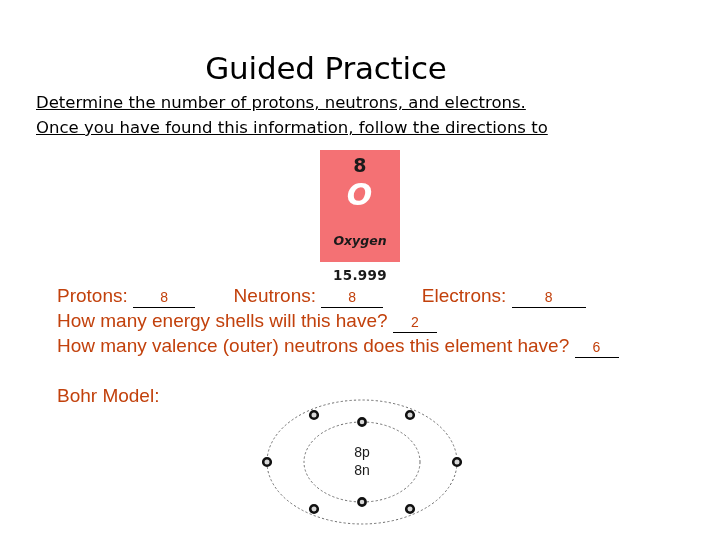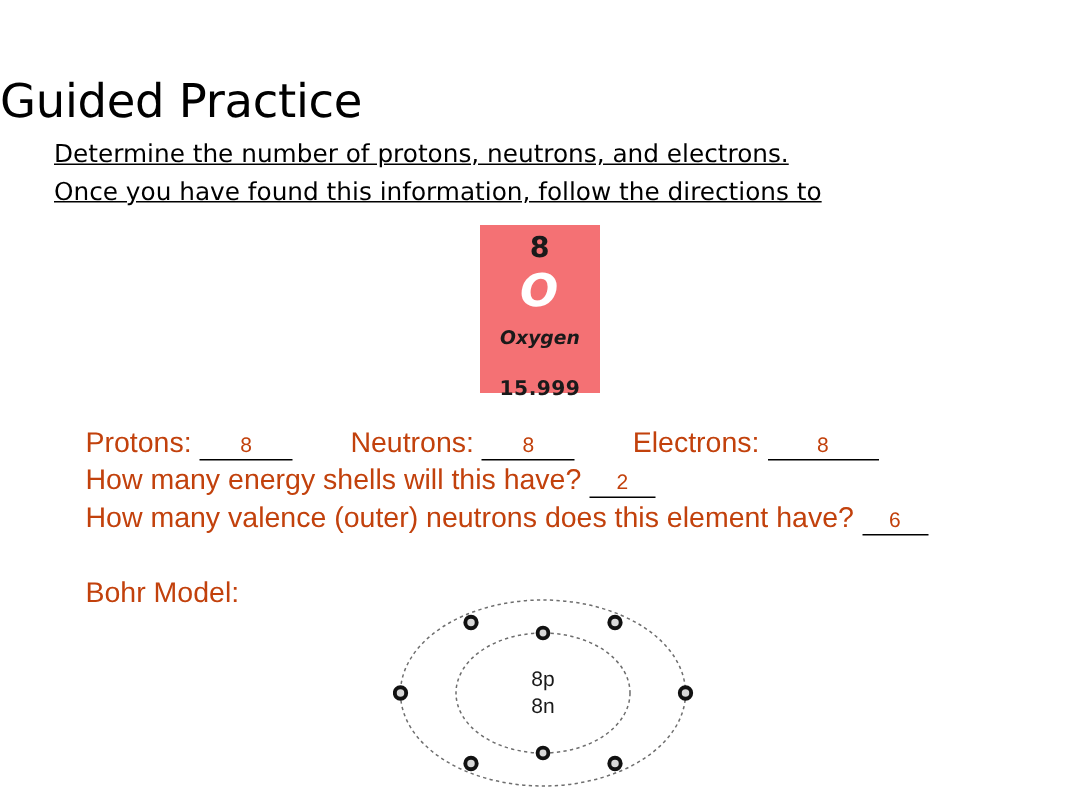--- a/index.html
+++ b/index.html
@@ -15,20 +15,21 @@
     font-family: "Liberation Sans", sans-serif;
     color: #000000;
   }
 
   
   #slide-title {
     position: absolute;
     left: 0;
     top: 50px;
     width: 652px;
+    text-align: center;
     font-family: "DejaVu Sans", sans-serif;
     font-size: 31px;
     font-weight: 400;
     letter-spacing: -0.2px;
     line-height: 36px;
     white-space: nowrap;
   }
 
   
   #intro-block {
@@ -68,21 +69,21 @@
   #element-tile .el-symbol {
     margin-top: 2px;
     font-size: 30px;
     font-weight: 600;
     font-style: italic;
     color: #ffffff;
     line-height: 34px;
     letter-spacing: 1px;
   }
   #element-tile .el-name {
-    margin-top: 5px;
+    margin-top: 21px;
     font-size: 12.5px;
     font-weight: bold;
     font-style: italic;
     line-height: 16px;
   }
   #element-tile .el-mass {
     margin-top: 18px;
     font-size: 13.5px;
     font-weight: bold;
     line-height: 16px;

